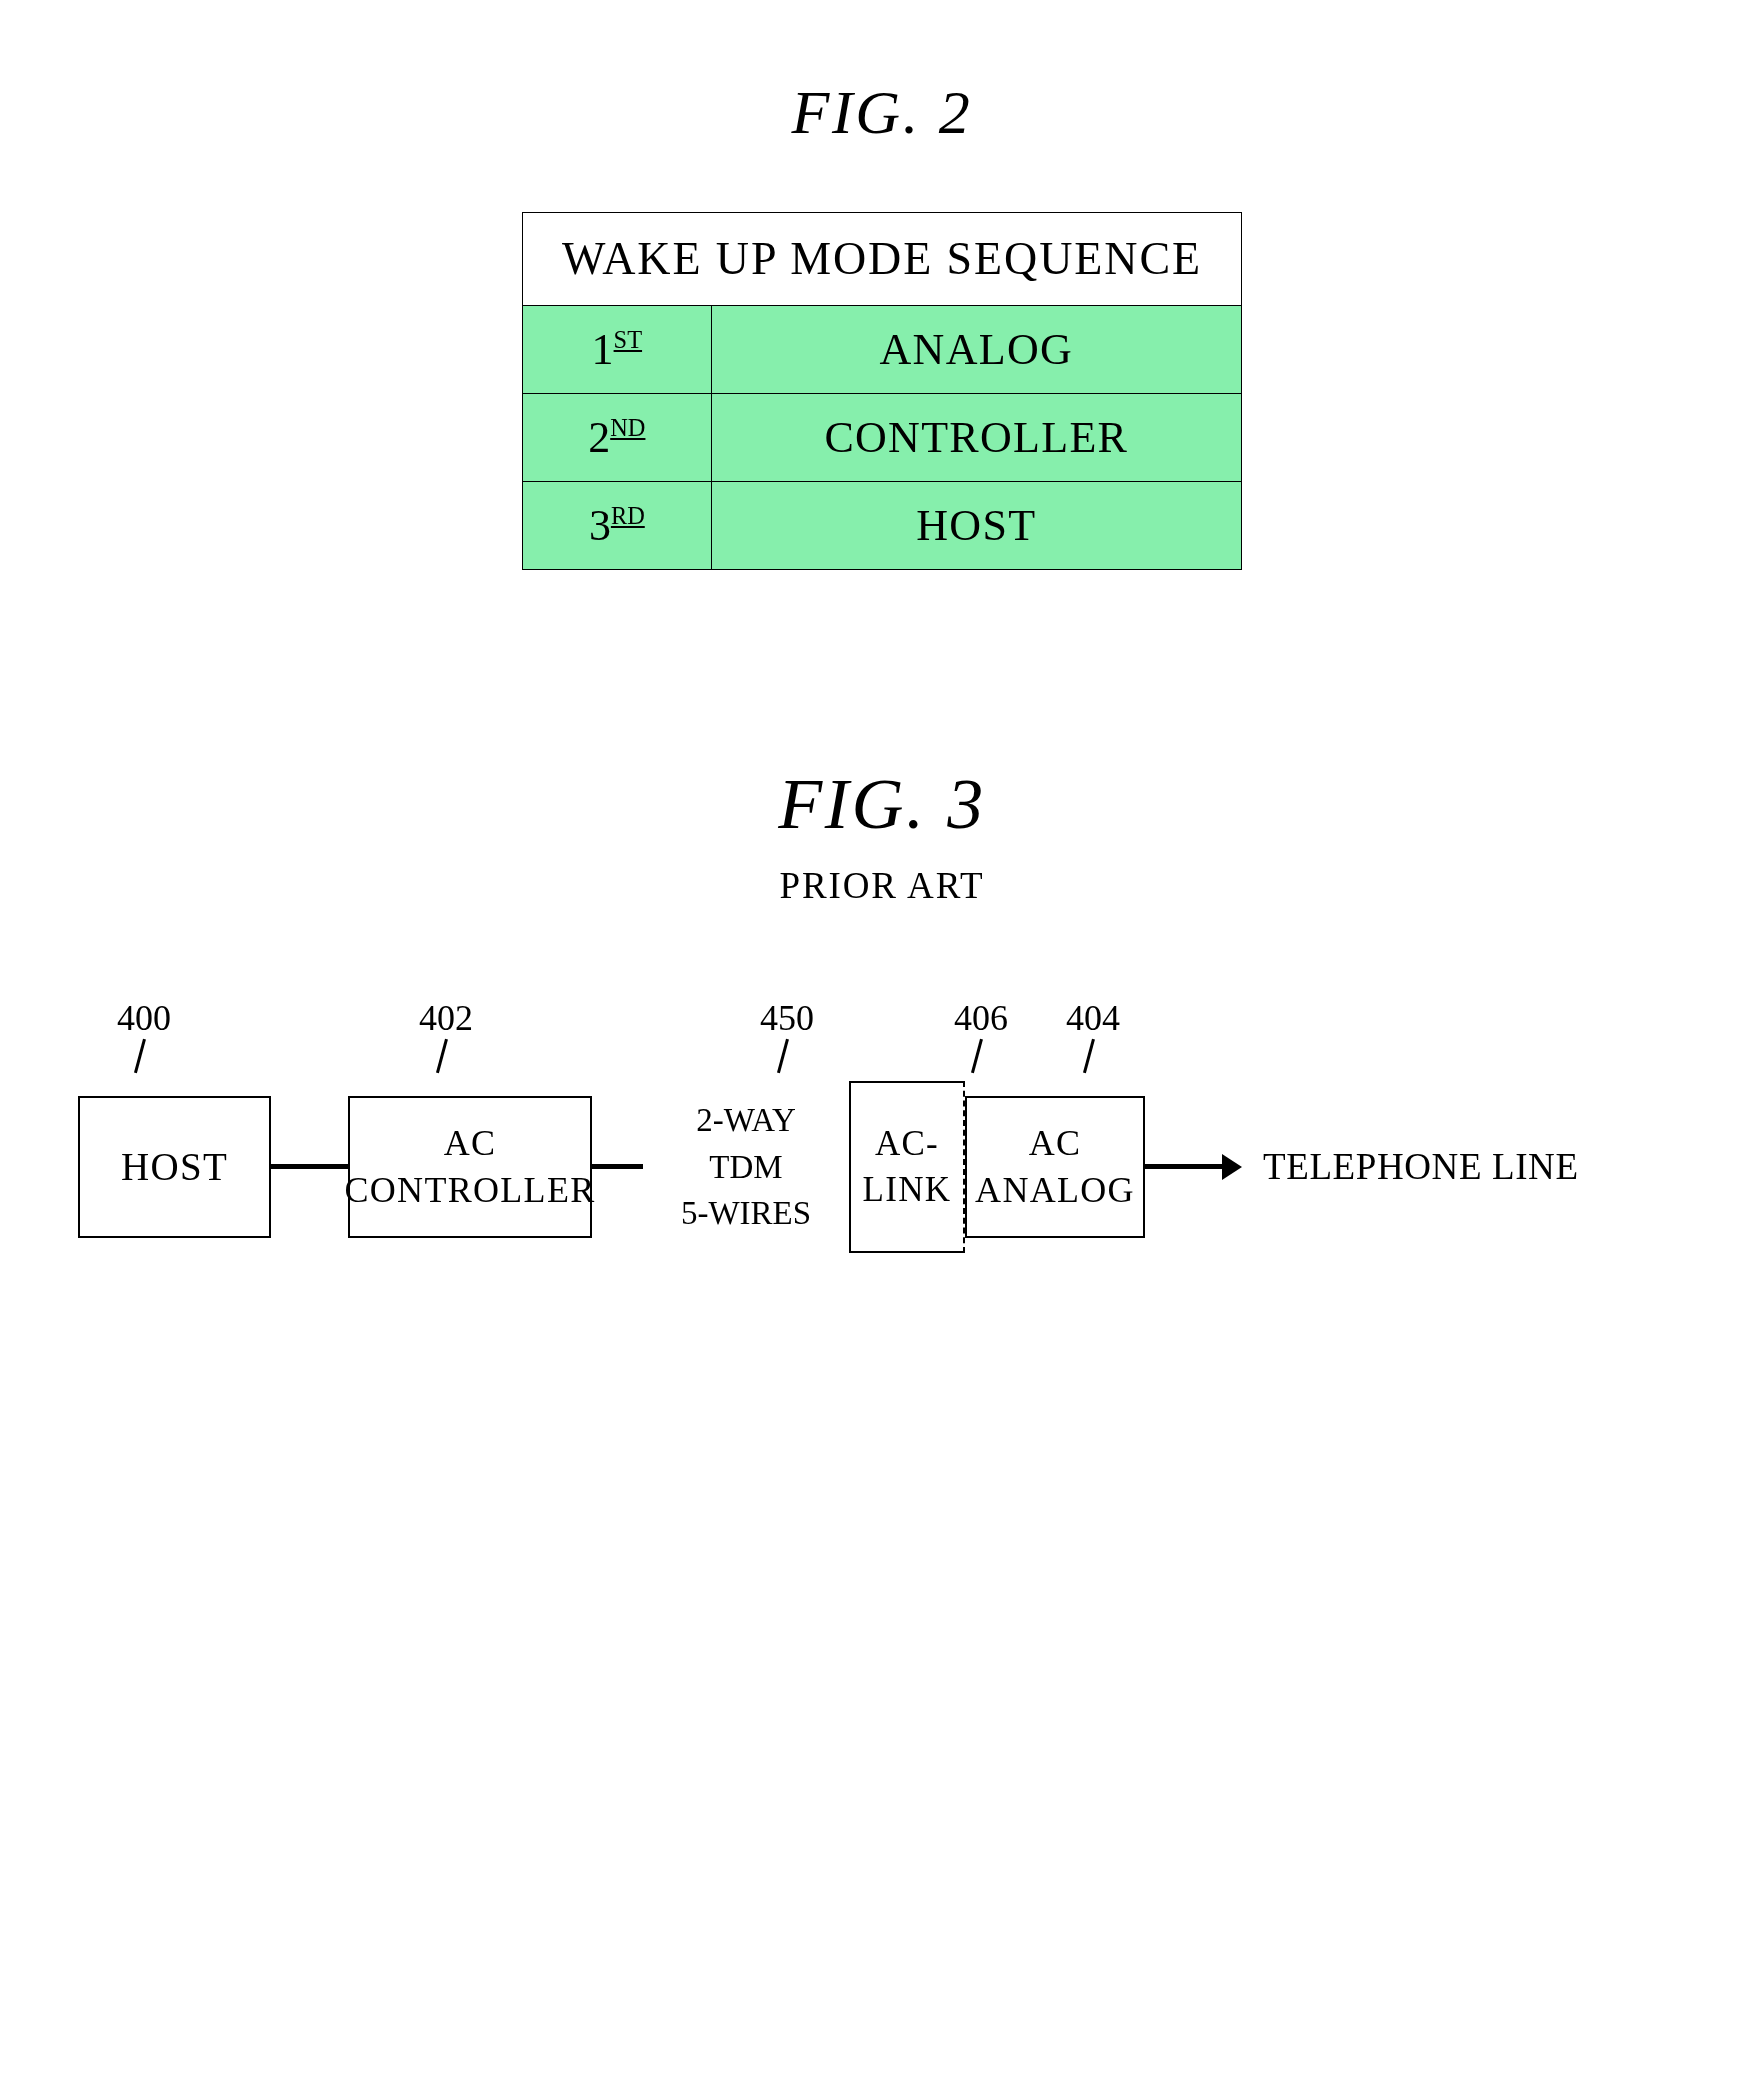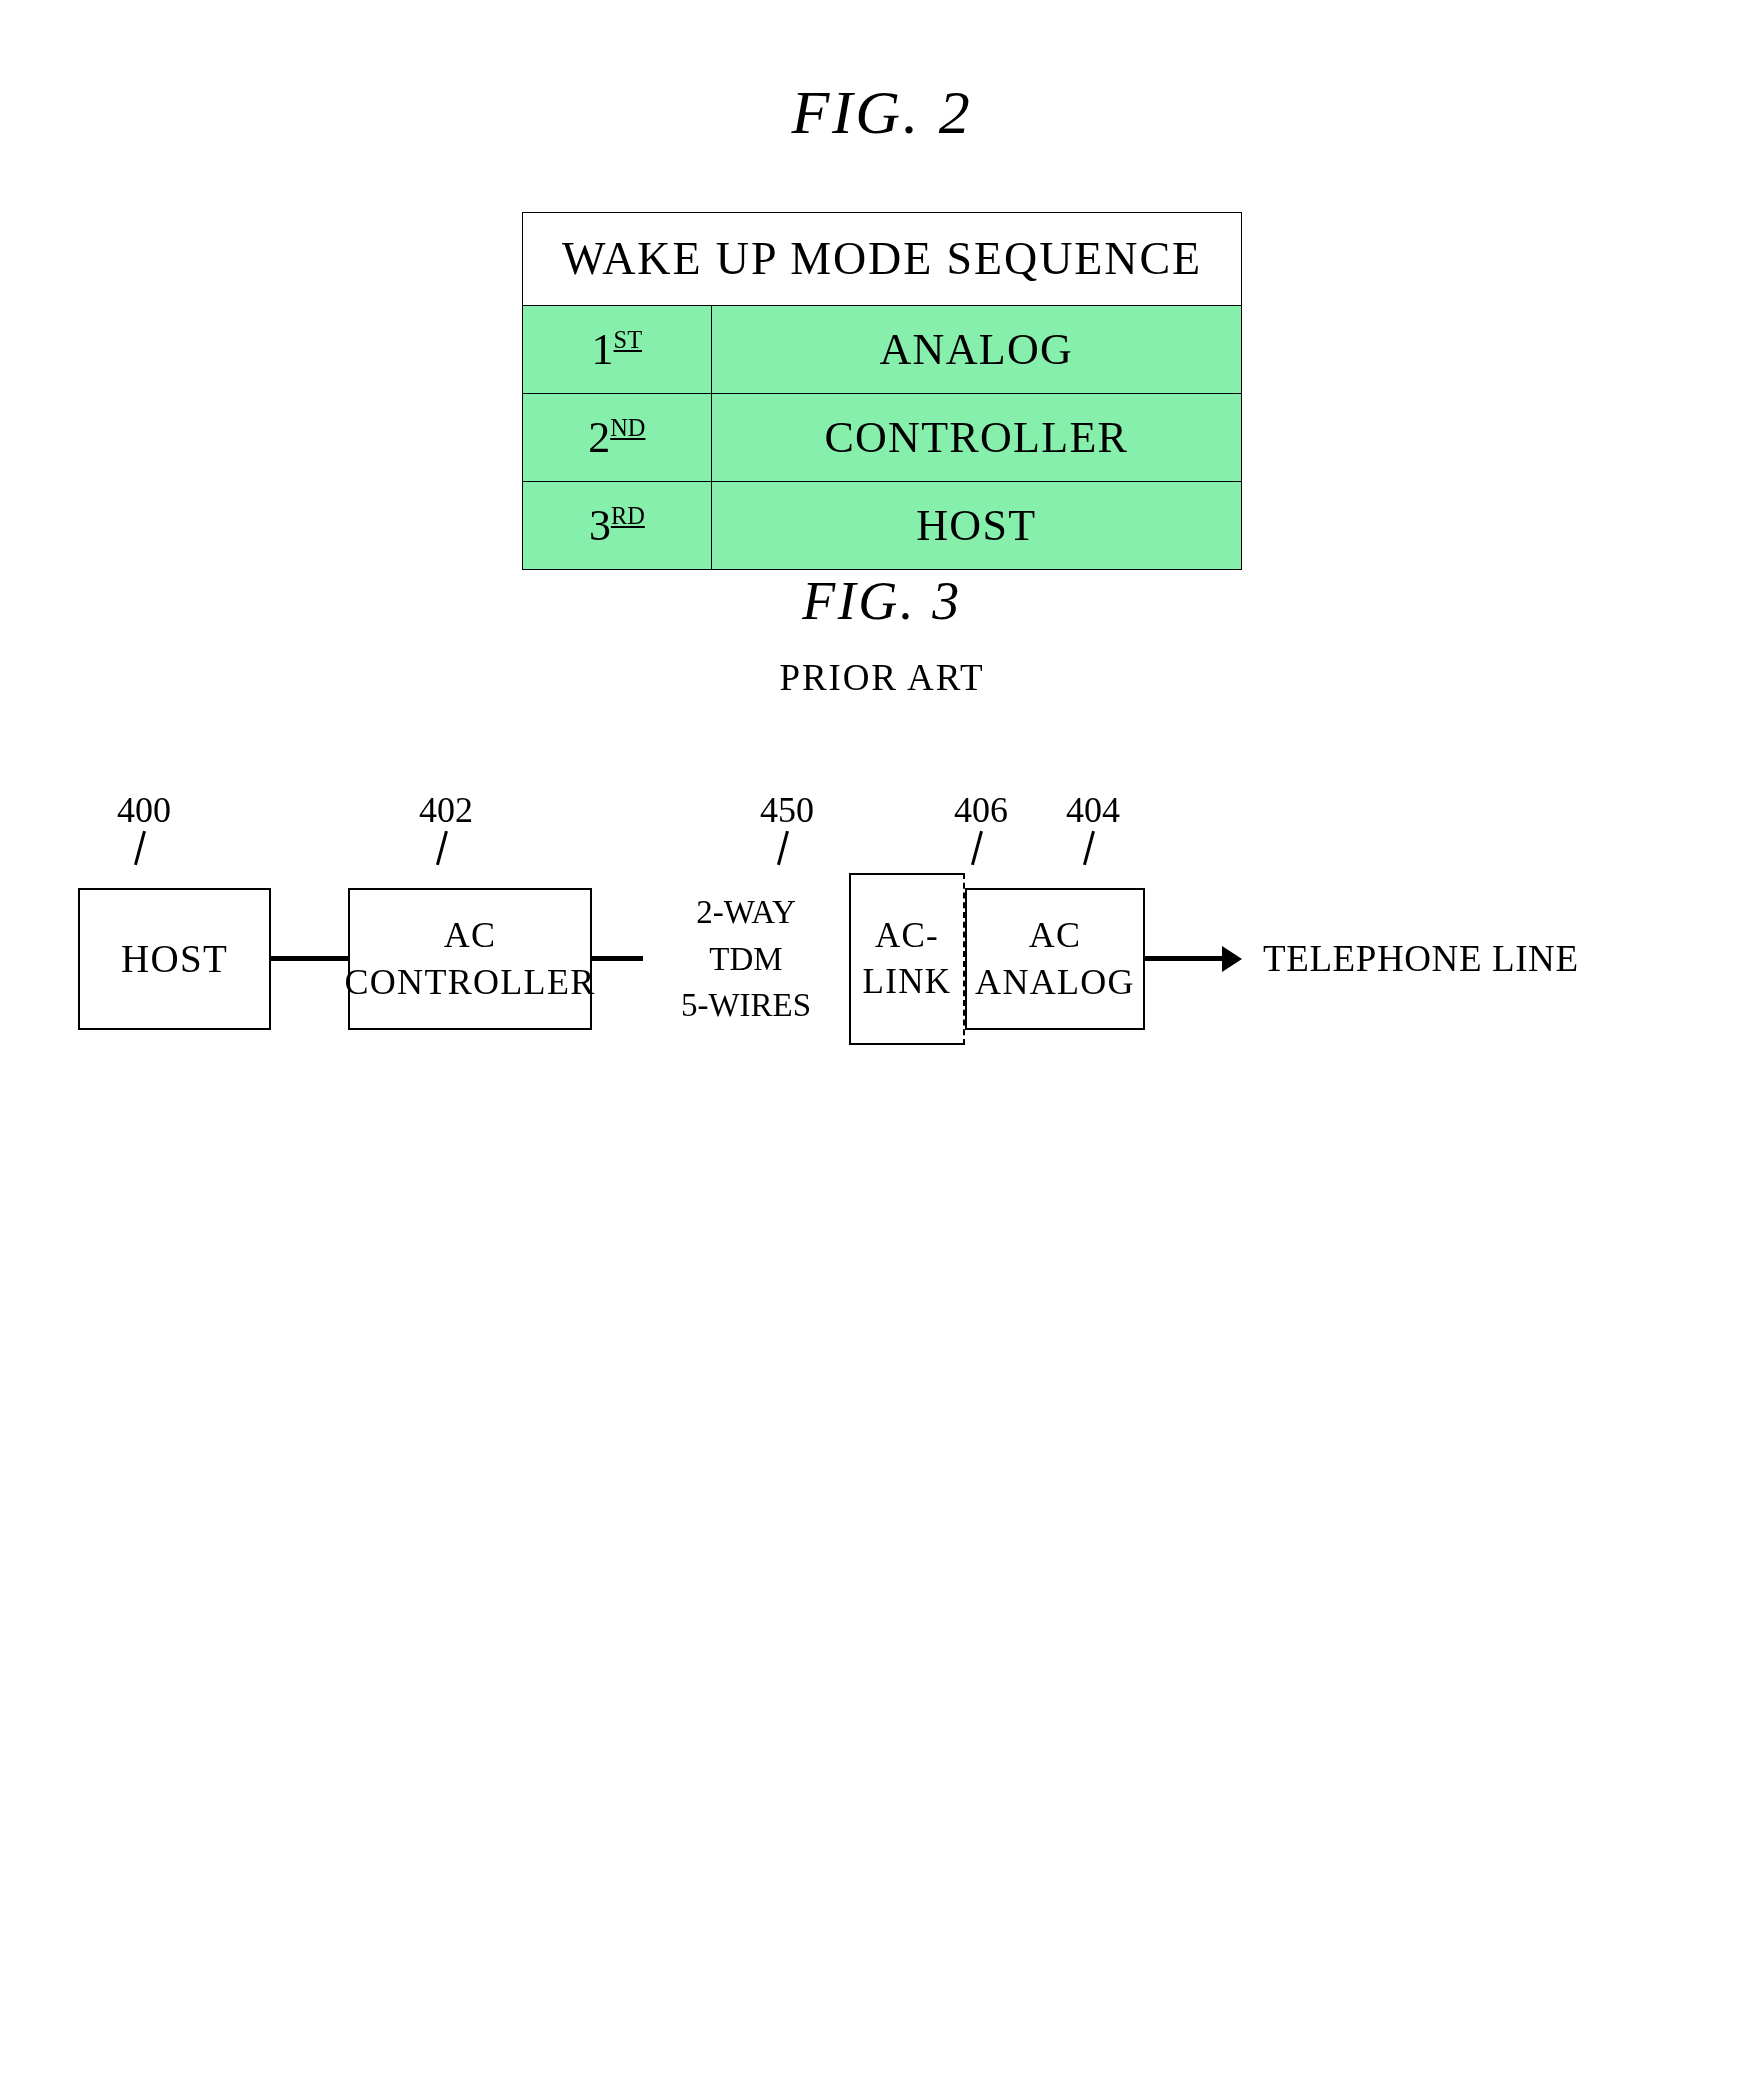--- a/index.html
+++ b/index.html
@@ -36,20 +36,21 @@
       font-weight: normal;
       letter-spacing: 2.6px;
       margin-bottom: 64px;
       align-self: center;
     }
 
     
     .wake-up-table {
       border-collapse: collapse;
       border: 1.9px solid #000;
+      margin-bottom: 193px;
     }
 
     .wake-up-table th {
       font-family: 'Times New Roman', Times, serif;
       font-size: 46px;
       font-weight: normal;
       letter-spacing: 1.9px;
       border: 1.9px solid #000;
       padding: 19.3px 39px;
       text-align: center;
@@ -87,24 +88,24 @@
     .fig3-section {
       display: flex;
       flex-direction: column;
       align-items: center;
       width: 100%;
     }
 
     .fig3-title {
       font-family: 'Times New Roman', Times, serif;
       font-style: italic;
-      font-size: 54px;
+      font-size: 72px;
       font-weight: normal;
       letter-spacing: 2.6px;
-      margin-bottom: 24px;
+      margin-bottom: 18px;
     }
 
     .fig3-subtitle {
       font-family: 'Times New Roman', Times, serif;
       font-size: 37px;
       font-weight: normal;
       letter-spacing: 1.9px;
       margin-bottom: 90px;
     }
 

